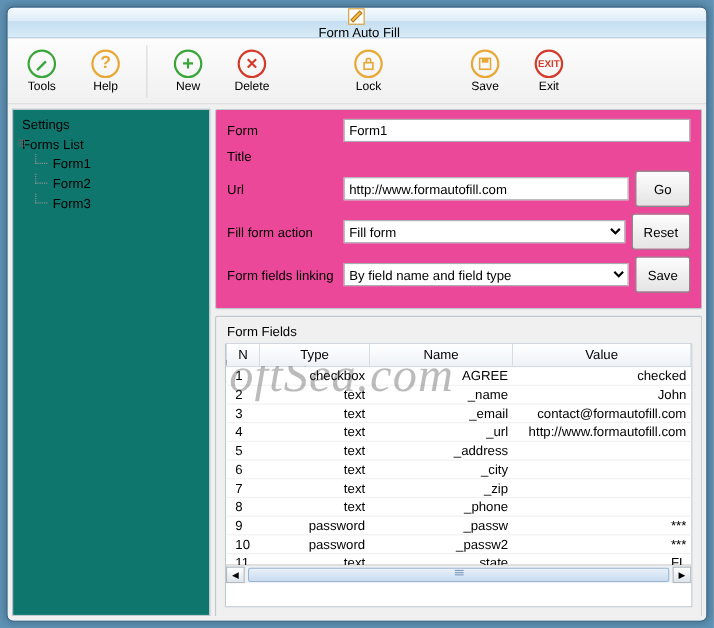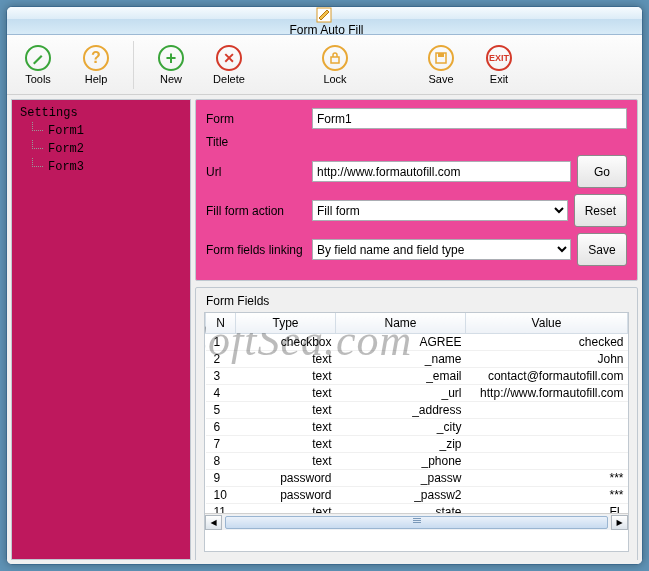--- a/index.html
+++ b/index.html
@@ -11,21 +11,21 @@
   .win-controls { display: flex; gap: 2px; }
   .win-btn { width: 28px; height: 18px; border-radius: 3px; border: 1px solid #88a; background: linear-gradient(to bottom,#f2f6fb,#cfe0ef); display:flex; align-items:center; justify-content:center; cursor: pointer; }
   .win-btn.close { width: 44px; background: linear-gradient(to bottom,#f5a19d,#e1423b 45%,#c92d20 46%,#e3584d); border-color:#8c2b20; color:#fff; }
   .win-btn svg { width:10px; height:10px; }
   .toolbar { height: 60px; background: linear-gradient(to bottom,#fdfdfd,#f0f0f0); border-bottom: 1px solid #d0d0d0; display:flex; align-items:center; padding: 0 6px; gap: 8px; }
   .tool-btn { width: 50px; height: 52px; display:flex; flex-direction:column; align-items:center; justify-content:center; border:1px solid transparent; border-radius:3px; cursor:pointer; }
   .tool-icon-circle { width:26px; height:26px; border-radius:50%; display:flex; align-items:center; justify-content:center; }
   .tool-label { font-size:11px; margin-top:2px; }
   .tool-sep { width:1px; height:48px; background:#d8d8d8; margin: 0 4px; }
   .main { flex:1; display:flex; background:#f0f0f0; overflow:hidden; }
-  .sidebar { width:180px; background:#be185d; border:1px solid #c0c8d0; margin:4px 2px 4px 4px; padding:4px 2px; overflow:auto;font-family:Liberation Mono, monospace; }
+  .sidebar { width:180px; background:#0f766e; border:1px solid #c0c8d0; margin:4px 2px 4px 4px; padding:4px 2px; overflow:auto; }
   .tree-node { padding:2px 4px 2px 16px; cursor:pointer; white-space:nowrap; position:relative; }
   .tree-node.root { padding-left:6px; }
   .tree-node.expandable::before { content:"⊟"; position:absolute; left:2px; font-size:9px; color:#666; top:3px;}
   .tree-child { padding-left:34px; position:relative; }
   .tree-child::before { content:""; position:absolute; left:18px; top:0; bottom:50%; width:10px; border-left:1px dotted #999; border-bottom:1px dotted #999; }
   .content { flex:1; margin:4px 4px 4px 2px; overflow:auto; }
   .form-panel { border:1px solid #c0c8d0; background:#ec4899; padding:8px 10px; border-radius:2px; }
   .form-row { display:flex; align-items:center; margin-bottom:6px; gap:6px; }
   .form-row label { width:100px; }
   .form-row input[type=text] { flex:1; height:21px; border:1px solid #abadb3; padding:1px 4px; font:inherit; background:#fff;}
@@ -126,20 +126,21 @@
     </div>
     <div class="tool-btn">
       <span class="tool-icon-circle" style="border:2px solid #d43a2a;color:#d43a2a;font-weight:bold;font-size:9px">EXIT</span>
       <span class="tool-label">Exit</span>
     </div>
   </div>
 
   <div class="main">
     <div class="sidebar">
       <div class="tree-node root">Settings</div>
+      <div class="tree-node root expandable">Forms List</div>
       <div id="forms-children">
           <div class="tree-node tree-child">Form1</div>
           <div class="tree-node tree-child">Form2</div>
           <div class="tree-node tree-child">Form3</div>
         </div>
     </div>
 
     <div class="content">
       <div class="form-panel">
         <div class="form-row">

